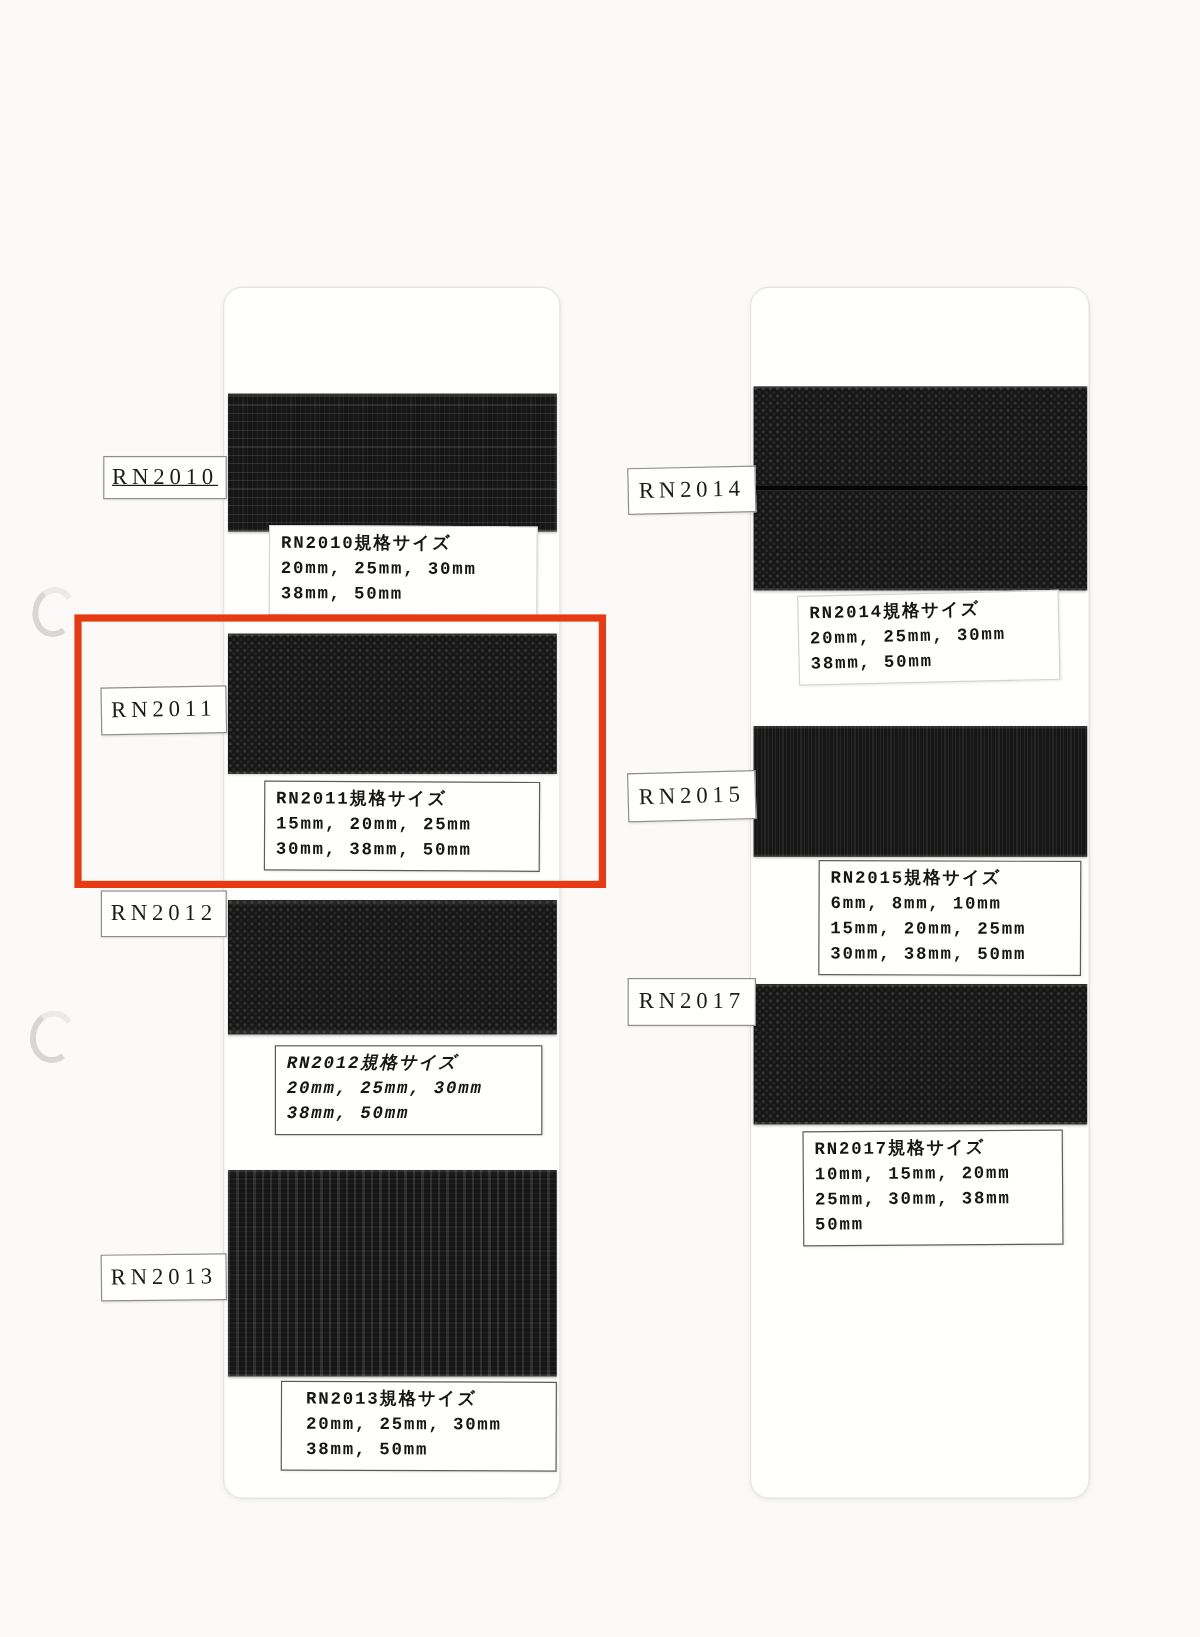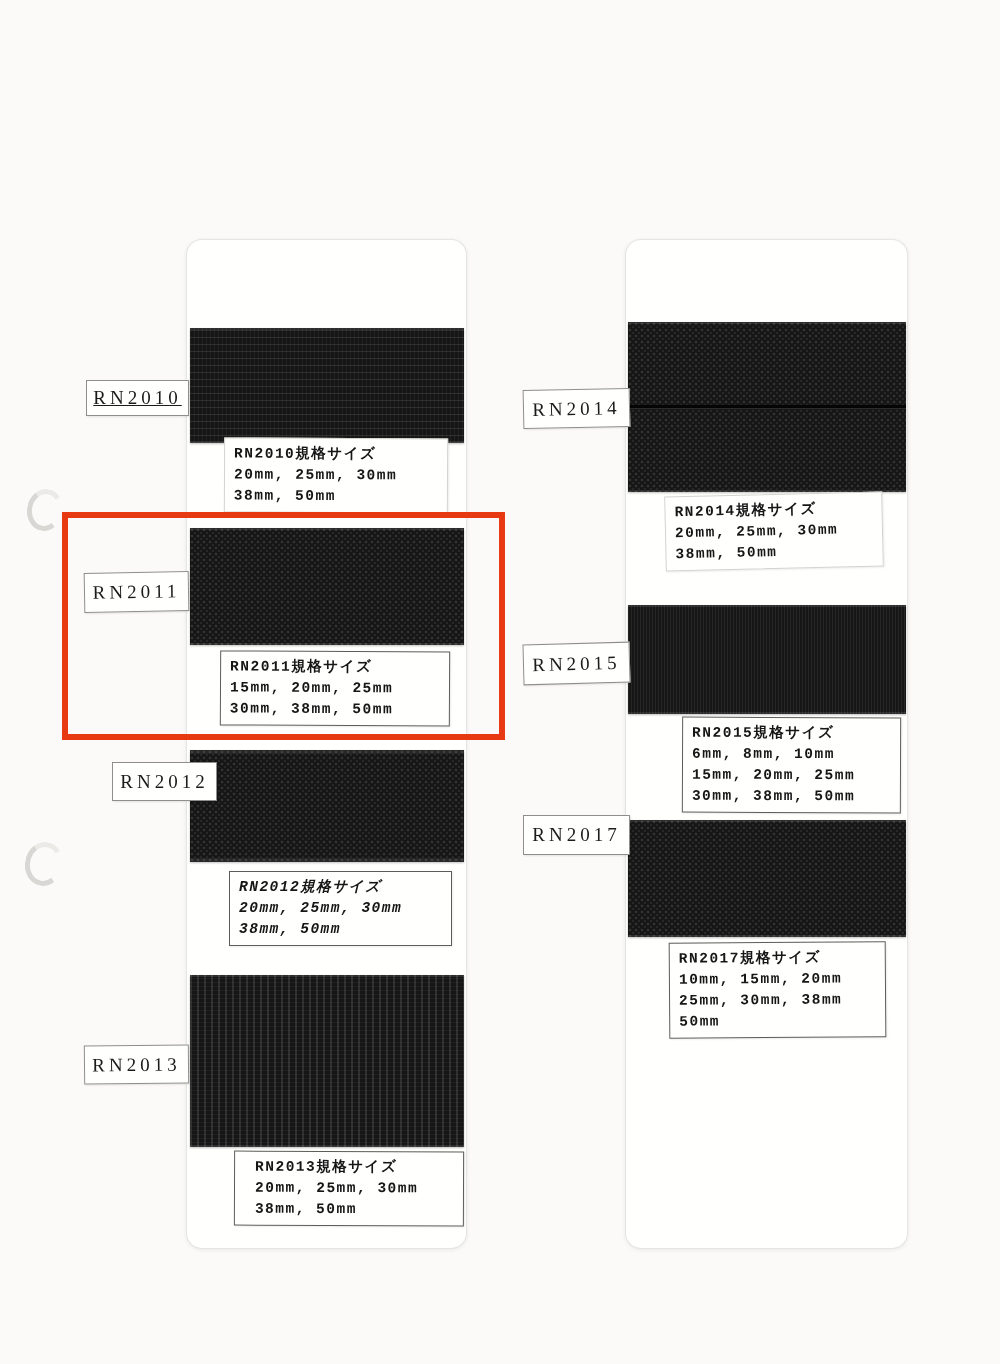--- a/index.html
+++ b/index.html
@@ -134,21 +134,21 @@
 
   <div class="webbing tex-dot" style="left:190px;top:528px;width:274px;height:117px;"></div>
   <div class="code" style="left:84px;top:572px;width:103px;height:38px;transform:rotate(-1deg);">RN2011</div>
   <div class="spec dark" style="left:220px;top:651px;width:210px;transform:rotate(0.3deg);">
     <span class="line">RN2011規格サイズ</span>
     <span class="line">15mm, 20mm, 25mm</span>
     <span class="line">30mm, 38mm, 50mm</span>
   </div>
 
   <div class="webbing tex-dot selvage" style="left:190px;top:750px;width:274px;height:112px;"></div>
-  <div class="code" style="left:84px;top:762px;width:103px;height:37px;margin-left:28px;">RN2012</div>
+  <div class="code" style="left:84px;top:742px;width:103px;height:37px;">RN2012</div>
   <div class="spec dark" style="left:229px;top:871px;width:203px;font-style:italic;">
     <span class="line">RN2012規格サイズ</span>
     <span class="line">20mm, 25mm, 30mm</span>
     <span class="line">38mm, 50mm</span>
   </div>
 
   <div class="webbing tex-rib" style="left:190px;top:975px;width:274px;height:172px;"></div>
   <div class="code" style="left:84px;top:1045px;width:103px;height:37px;transform:rotate(-0.6deg);">RN2013</div>
   <div class="spec dark" style="left:234px;top:1151px;width:199px;transform:rotate(0.2deg);padding-left:20px;">
     <span class="line">RN2013規格サイズ</span>

